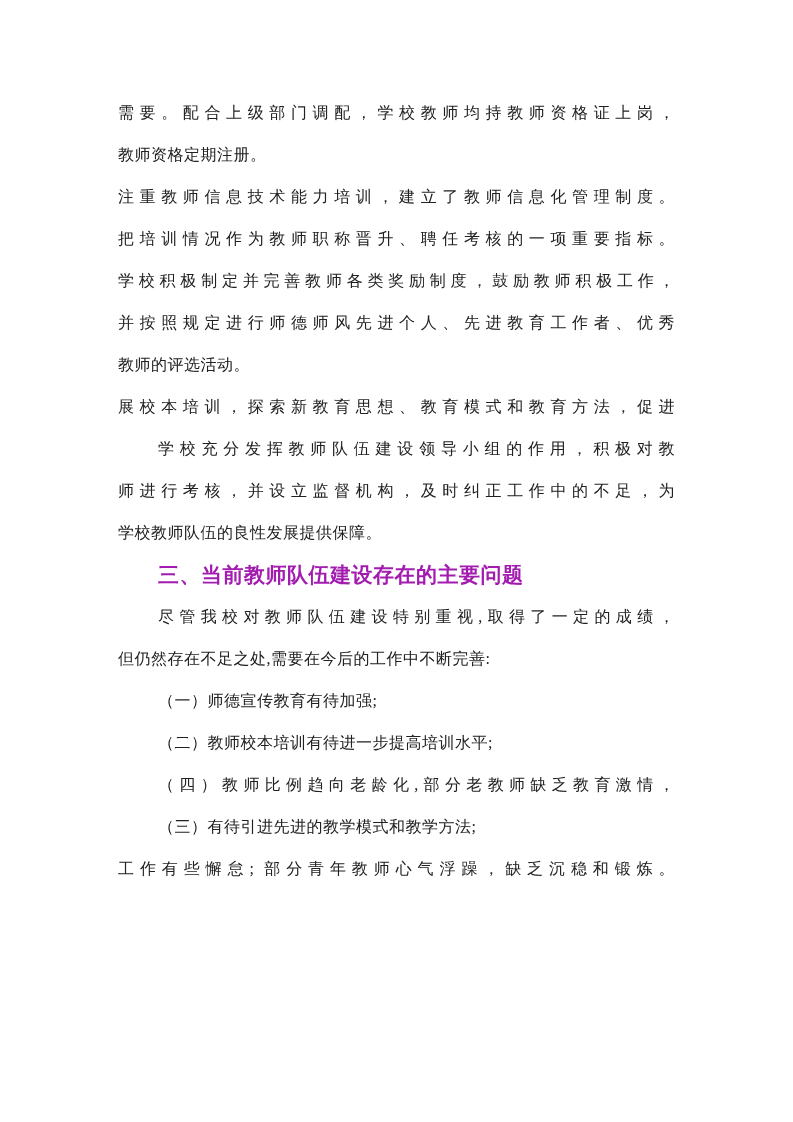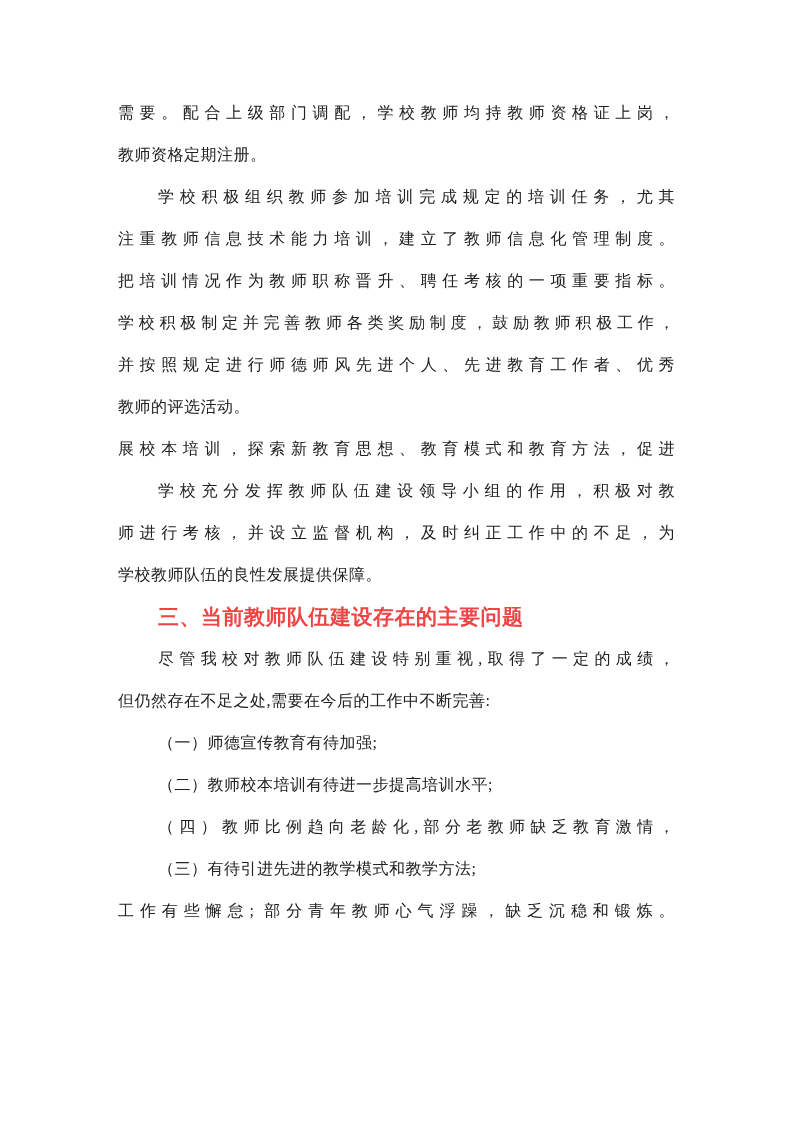--- a/index.html
+++ b/index.html
@@ -36,32 +36,31 @@
     text-align: justify;
     text-align-last: justify;
   }
   .line.indent {
     text-indent: 40px;
   }
   .line.heading {
     font-family: "Liberation Sans", sans-serif;
     font-weight: bold;
     font-size: 21px;
-    color: #ef4444;
+    color: #a21caf;
     letter-spacing: 0.5px;
   }
 </style>
 </head>
 <body>
 
 <div class="page">
   <div class="content">
     <div class="line stretch">需要。配合上级部门调配，学校教师均持教师资格证上岗，</div>
     <div class="line">教师资格定期注册。</div>
-    <div class="line indent stretch">学校积极组织教师参加培训完成规定的培训任务，尤其</div>
     <div class="line stretch">注重教师信息技术能力培训，建立了教师信息化管理制度。</div>
     <div class="line stretch">把培训情况作为教师职称晋升、聘任考核的一项重要指标。</div>
     <div class="line stretch">学校积极制定并完善教师各类奖励制度，鼓励教师积极工作，</div>
     <div class="line stretch">并按照规定进行师德师风先进个人、先进教育工作者、优秀</div>
     <div class="line">教师的评选活动。</div>
     <div class="line stretch">展校本培训，探索新教育思想、教育模式和教育方法，促进</div>
     <div class="line indent stretch">学校充分发挥教师队伍建设领导小组的作用，积极对教</div>
     <div class="line stretch">师进行考核，并设立监督机构，及时纠正工作中的不足，为</div>
     <div class="line">学校教师队伍的良性发展提供保障。</div>
     <div class="line indent heading">三、当前教师队伍建设存在的主要问题</div>

